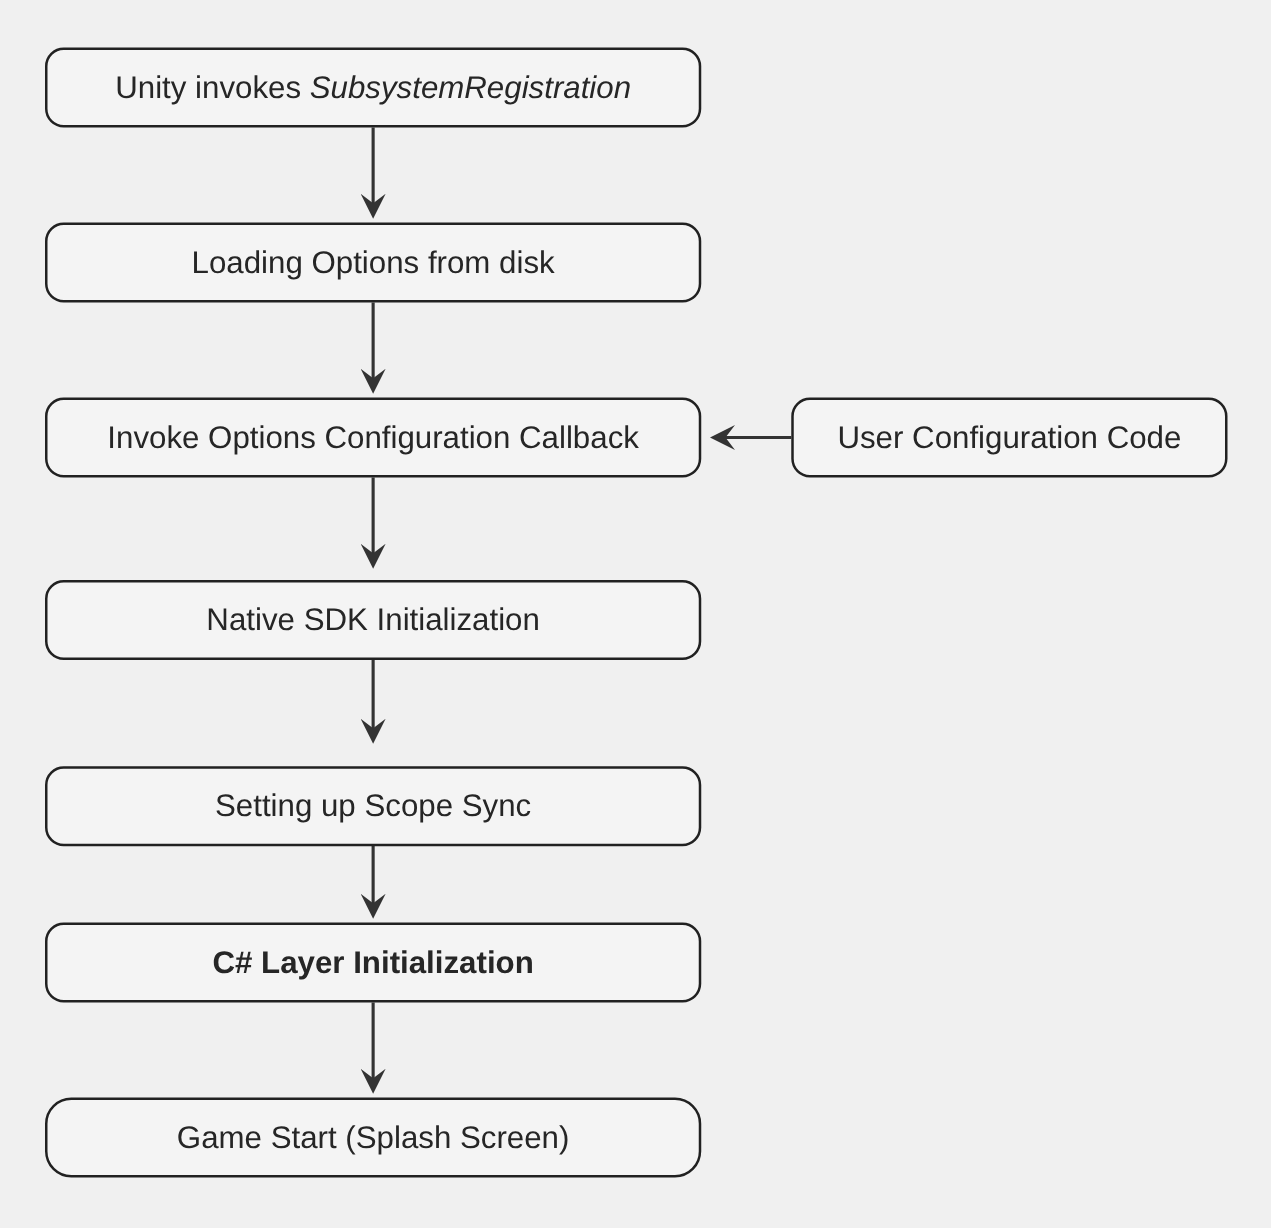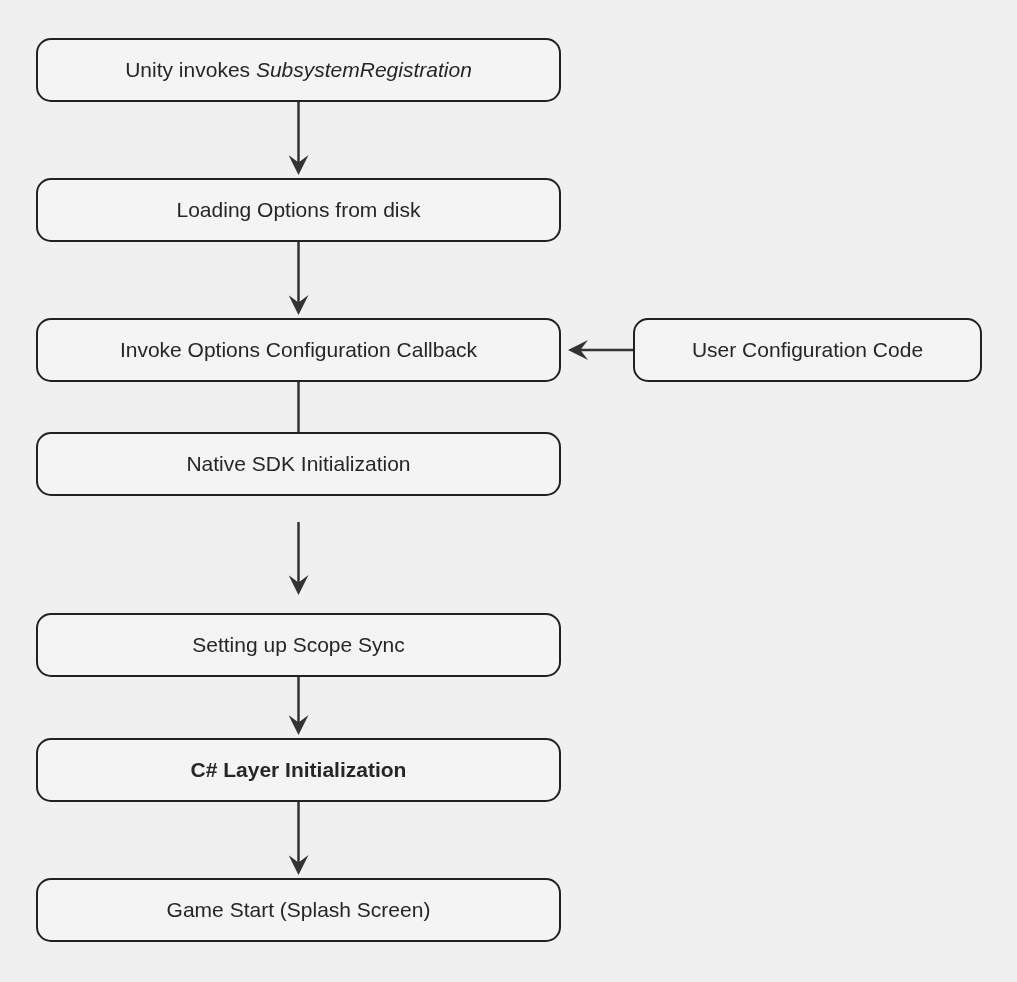--- a/index.html
+++ b/index.html
@@ -26,37 +26,37 @@
   .node {
     position: absolute;
     box-sizing: border-box;
     background: #f4f4f4;
     border: 2.5px solid #212121;
     border-radius: 15px;
     display: flex;
     align-items: center;
     justify-content: center;
     text-align: center;
-    font-size: 21px;
+    font-size: 25px;
     line-height: 1.2;
     color: #262626;
     padding: 0 12px;
   }
   .node em {
     font-style: italic;
   }
   
   .col-main { left: 36px; width: 525px; height: 64px; }
   .n1 { top: 38px; }
   .n2 { top: 178px; }
   .n3 { top: 318px; }
-  .n4 { top: 432px; }
+  .n4 { top: 464px; }
   .n5 { top: 598px; margin-top: 15px; }
   .n6 { top: 738px; font-weight: bold; }
-  .n7 { top: 878px; }
+  .n7 { top: 878px; border-radius: 21px; }
   .side { left: 633px; top: 318px; width: 349px; height: 64px; }
 </style>
 </head>
 <body>
 
 <div class="stage">
 
   <svg class="connectors" viewBox="0 0 1017 982" xmlns="http://www.w3.org/2000/svg">
     <defs>
       <marker id="arrowhead" viewBox="0 0 10 10" refX="8" refY="5" markerWidth="8" markerHeight="8" orient="auto-start-reverse">

